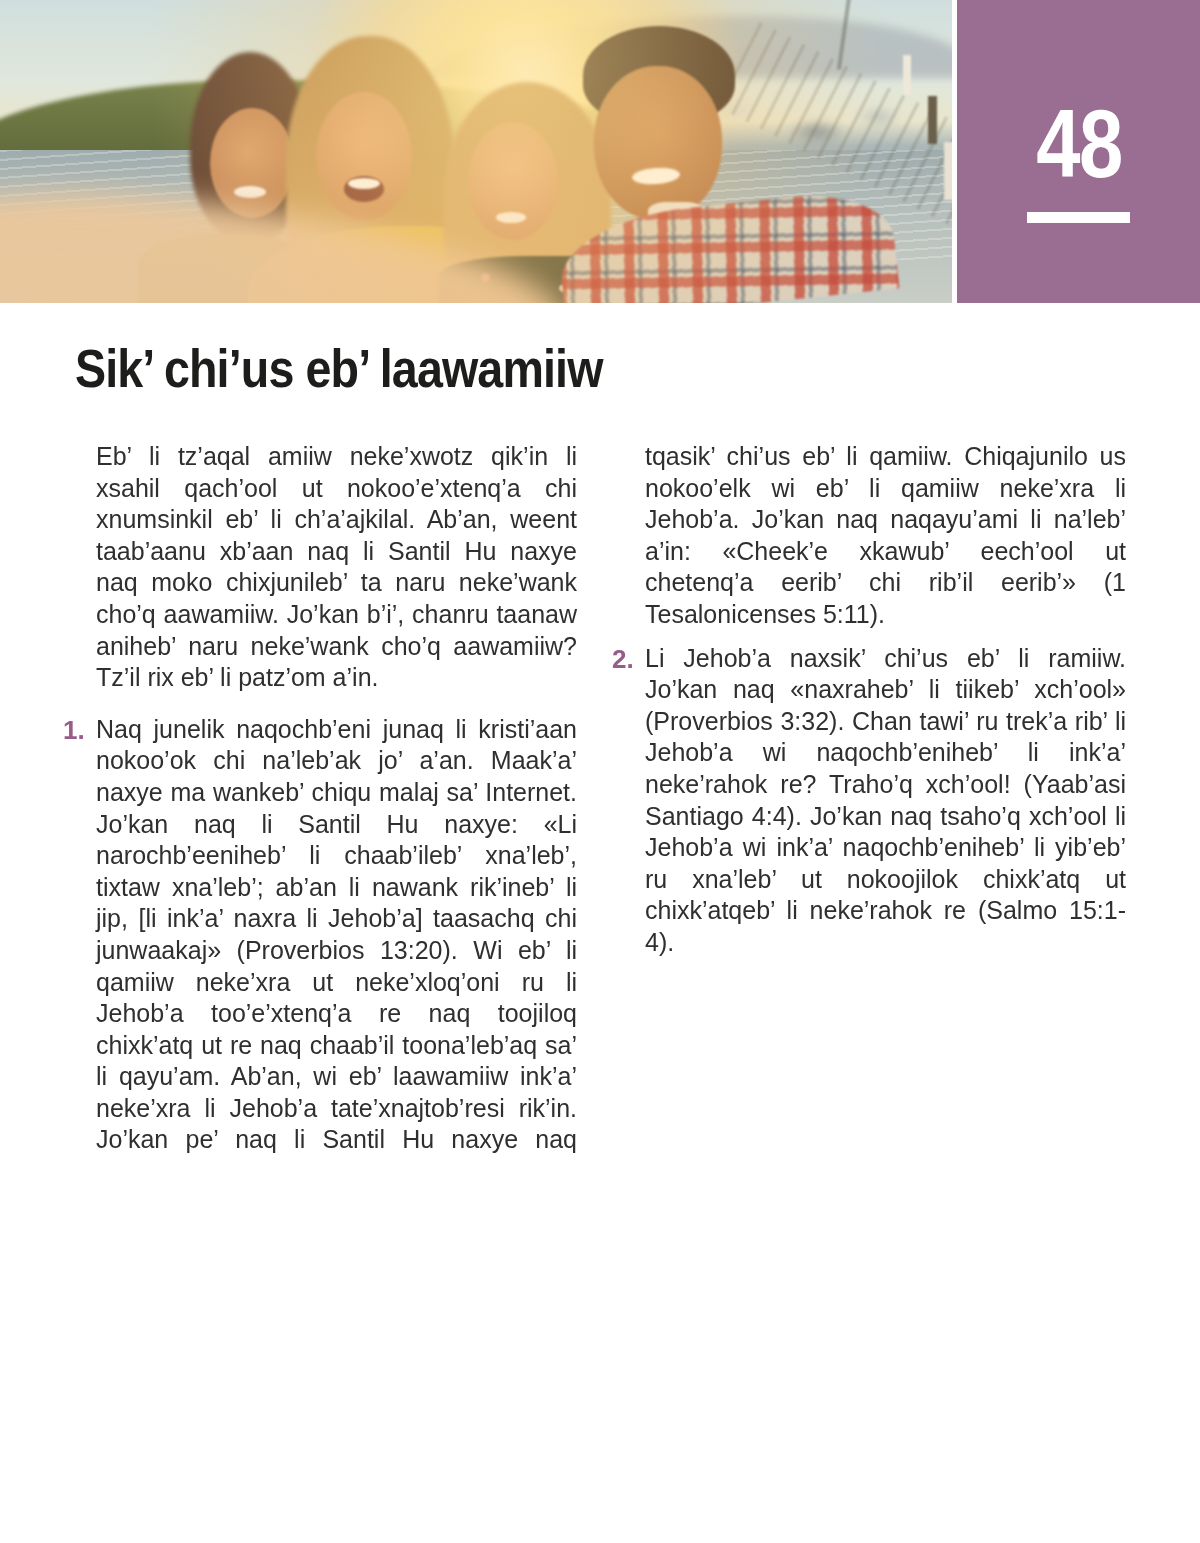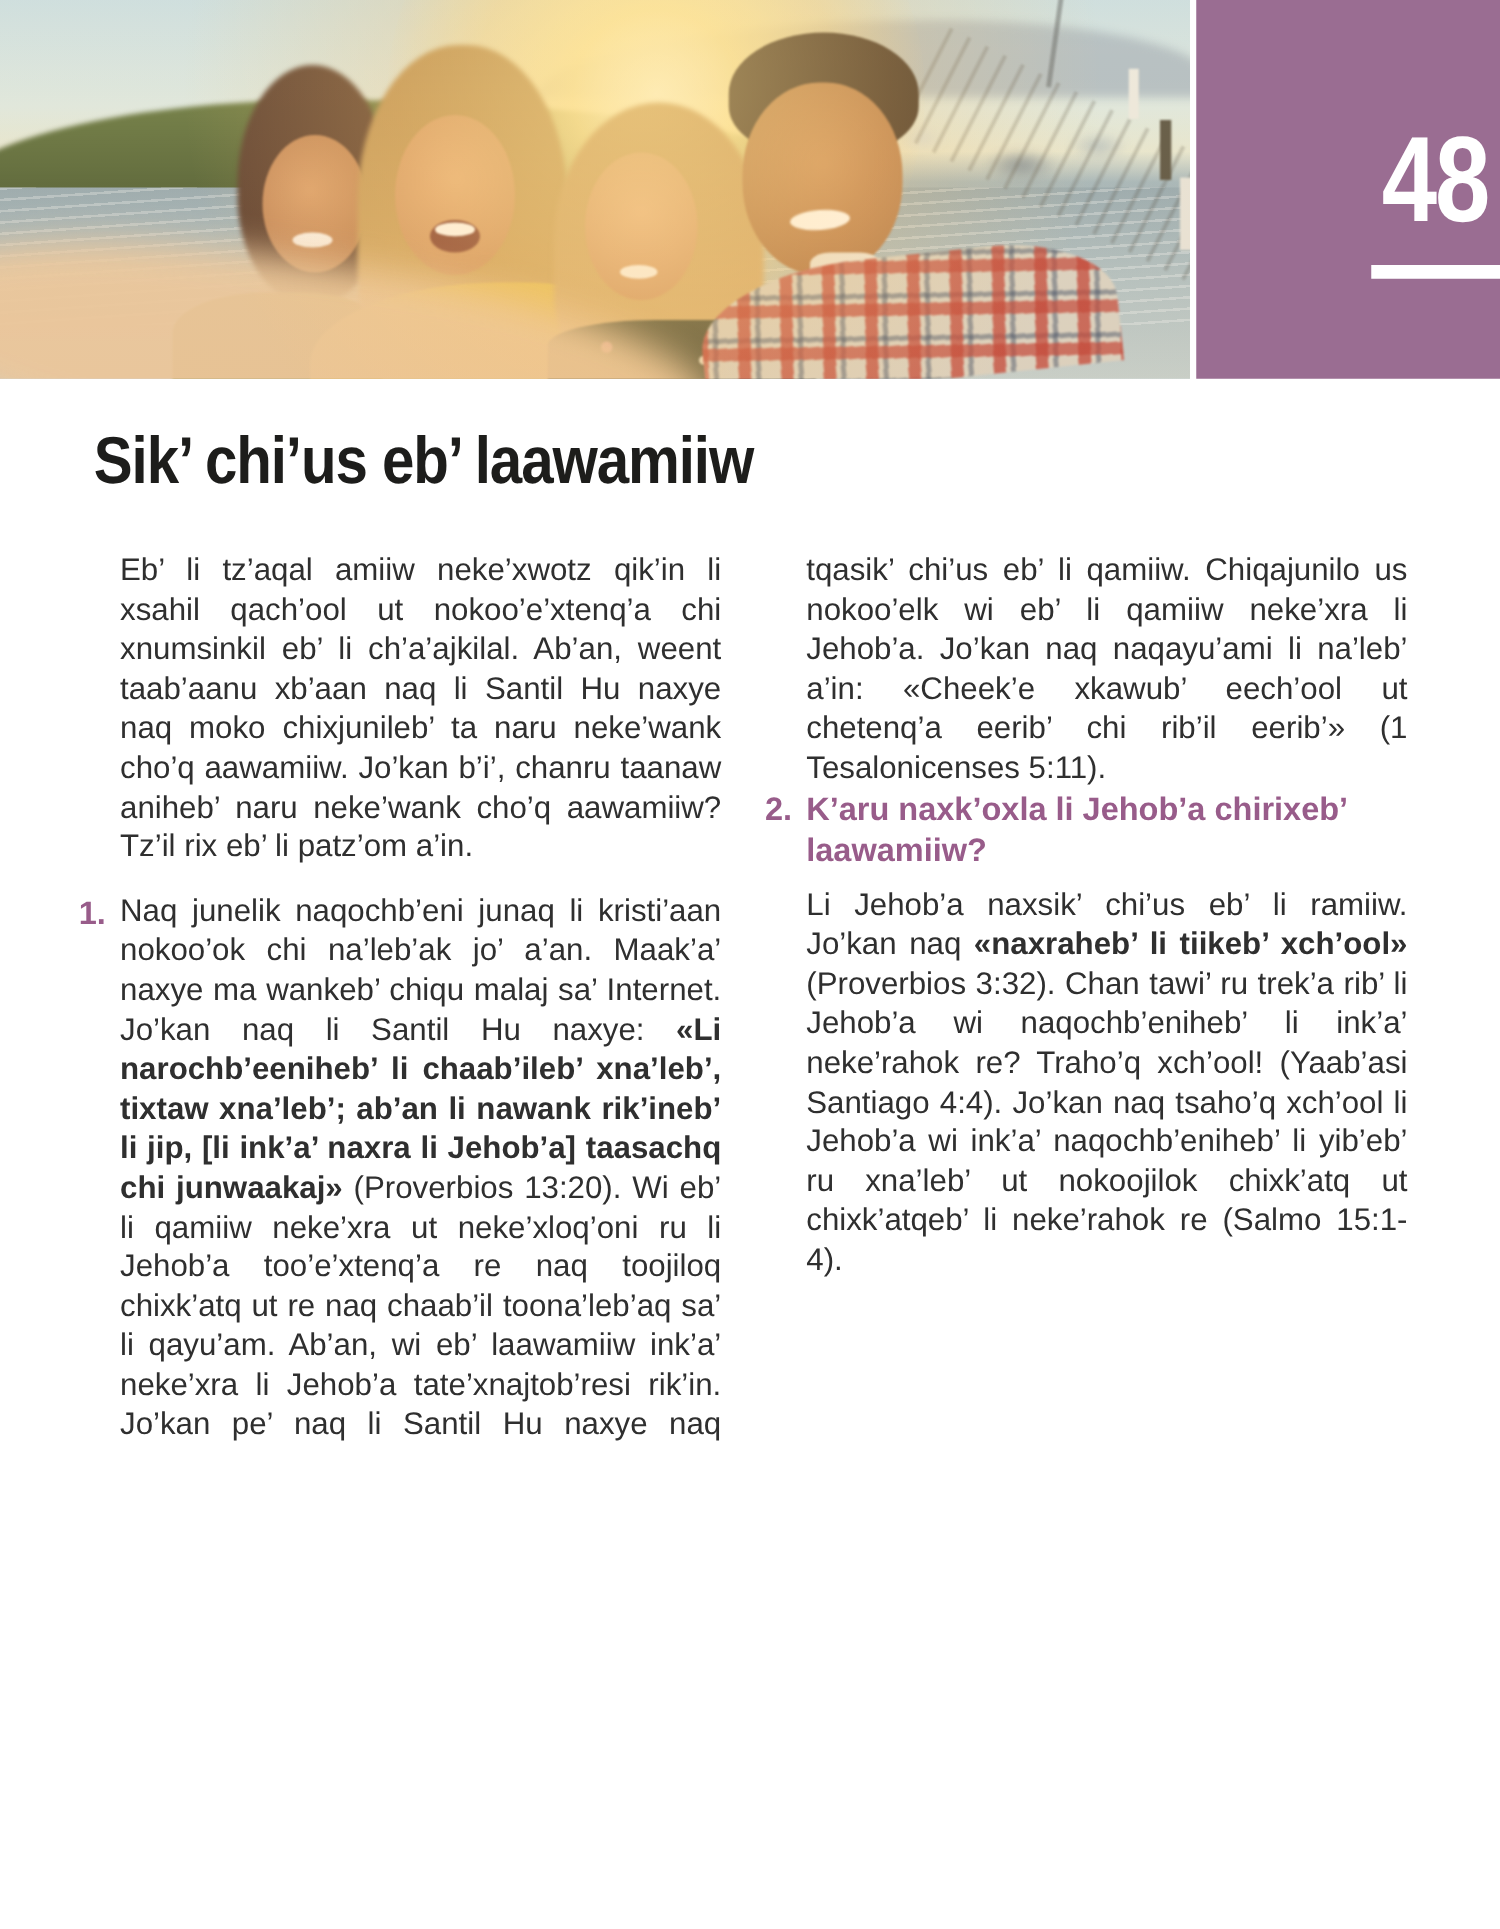--- a/index.html
+++ b/index.html
@@ -75,36 +75,36 @@
       repeating-linear-gradient(95deg,rgba(45,65,95,.45) 14px 18px,transparent 18px 48px),
       repeating-linear-gradient(5deg,rgba(45,65,95,.45) 14px 18px,transparent 18px 48px);}
   .arm{left:-90px;top:208px;width:660px;height:160px;background:#e9c79e;
     transform:rotate(8deg);border-radius:45%;filter:blur(14px);opacity:.95;}
   .flare-wash{left:0;top:0;width:952px;height:303px;pointer-events:none;
     background:radial-gradient(circle at 54% 22%,rgba(255,224,140,.55) 0%,rgba(255,200,110,.25) 35%,transparent 65%),
       linear-gradient(0deg,rgba(255,190,120,.10),rgba(255,235,180,.12));}
 
   
   .chapter-block{position:absolute;left:957px;top:0;width:243px;height:303px;background:#9a6d92;
-    display:flex;flex-direction:column;align-items:flex-end;justify-content:center;}
+    display:flex;flex-direction:column;align-items:center;justify-content:center;}
   .chapter-number{color:#fff;font-size:97px;font-weight:bold;line-height:1;
     transform:scaleX(.82);letter-spacing:-2px;margin-top:14px;}
   .chapter-rule{width:103px;height:11px;background:#fff;margin-top:20px;}
 
   
   .page-title{position:absolute;left:75px;top:338px;margin:0;color:#1d1d1b;
     font-size:53px;font-weight:bold;letter-spacing:-1px;white-space:nowrap;
     transform:scaleX(.88);transform-origin:left top;}
 
   
   .article{position:absolute;left:96px;top:441px;width:1030px;height:745px;
     column-count:2;column-gap:68px;column-fill:auto;
     font-size:25px;line-height:31.6px;color:#2f2f2f;text-align:justify;}
   .article p{margin:0 0 20px 0;}
-  .article strong{font-weight:bold;}
+  .article strong{font-weight:normal;}
   .question{position:relative;margin:0 0 12px 0;text-align:left;
     font-size:26px;line-height:33px;font-weight:bold;color:#985c8a;}
   .qnum{position:absolute;left:-33px;top:0;}
 </style>
 </head>
 <body>
 
 <div class="page">
 
   <header class="hero">
@@ -156,19 +156,18 @@
     <section>
       <h2 class="question">
         <span class="qnum">1.</span>
       </h2>
       <p><span>Naq junelik naqochb’eni junaq li kristi’aan nokoo’ok chi na’leb’ak jo’ a’an. Maak’a’ naxye ma wankeb’ chiqu malaj sa’ Internet. Jo’kan naq li Santil Hu naxye: </span><strong>«Li narochb’eeniheb’ li chaab’ileb’ xna’leb’, tixtaw xna’leb’; ab’an li nawank rik’ineb’ li jip, [li ink’a’ naxra li Jehob’a] taasachq chi junwaakaj»</strong><span> (Proverbios 13:20). Wi eb’ li qamiiw neke’xra ut neke’xloq’oni ru li Jehob’a too’e’xtenq’a re naq toojiloq chixk’atq ut re naq chaab’il toona’leb’aq sa’ li qayu’am. Ab’an, wi eb’ laawamiiw ink’a’ neke’xra li Jehob’a tate’xnajtob’resi rik’in. Jo’kan pe’ naq li Santil Hu naxye naq tqasik’ chi’us eb’ li qamiiw. Chiqajunilo us nokoo’elk wi eb’ li qamiiw neke’xra li Jehob’a. Jo’kan naq naqayu’ami li na’leb’ a’in: «Cheek’e xkawub’ eech’ool ut chetenq’a eerib’ chi rib’il eerib’» (1 Tesalonicenses 5:11).</span></p>
     </section>
 
     <section>
       <h2 class="question">
         <span class="qnum">2.</span>
-        <span>K’aru naxk’oxla li Jehob’a chirixeb’ laawamiiw?</span>
       </h2>
       <p><span>Li Jehob’a naxsik’ chi’us eb’ li ramiiw. Jo’kan naq </span><strong>«naxraheb’ li tiikeb’ xch’ool»</strong><span> (Proverbios 3:32). Chan tawi’ ru trek’a rib’ li Jehob’a wi naqochb’eniheb’ li ink’a’ neke’rahok re? Traho’q xch’ool! (Yaab’asi Santiago 4:4). Jo’kan naq tsaho’q xch’ool li Jehob’a wi ink’a’ naqochb’eniheb’ li yib’eb’ ru xna’leb’ ut nokoojilok chixk’atq ut chixk’atqeb’ li neke’rahok re (Salmo 15:1-4).</span></p>
     </section>
   </main>
 
 </div>
 
 </body></html>

